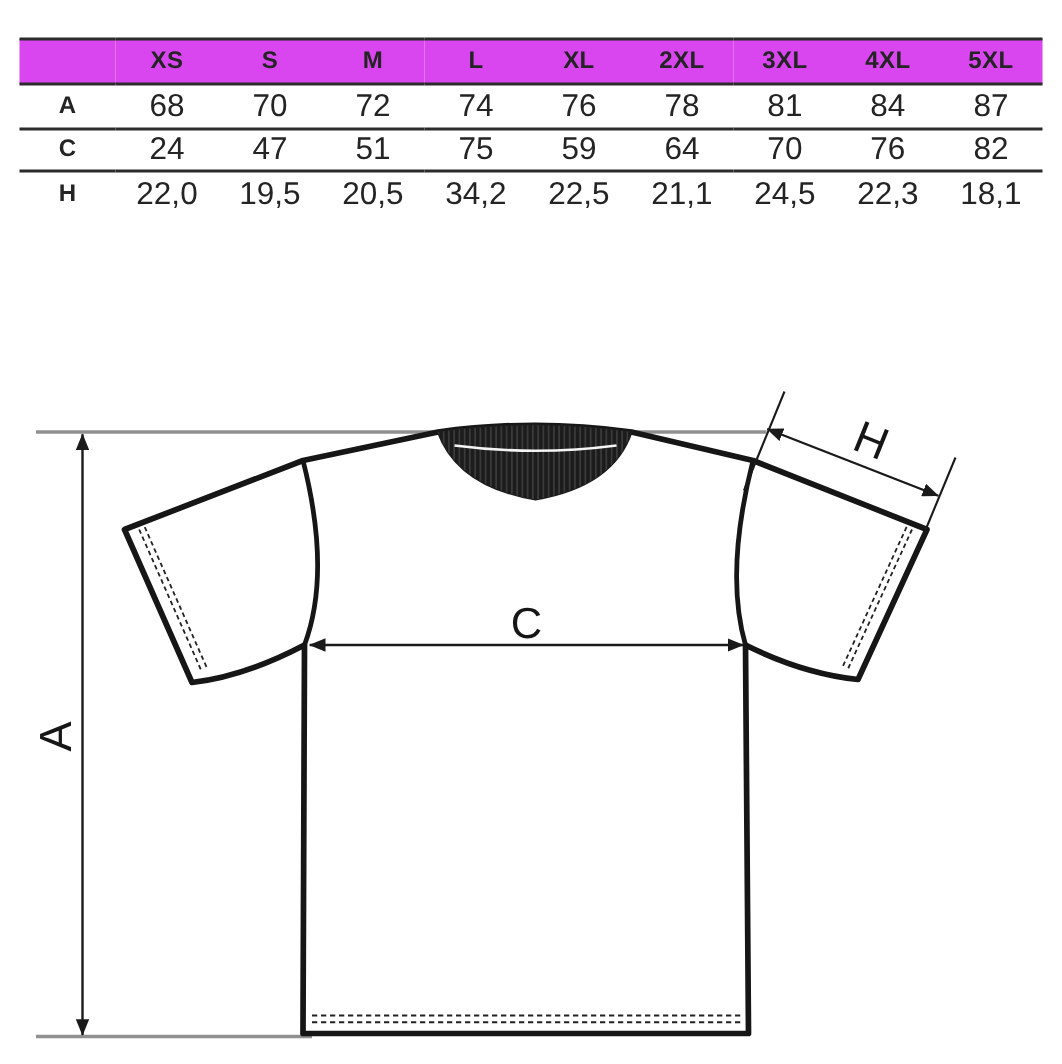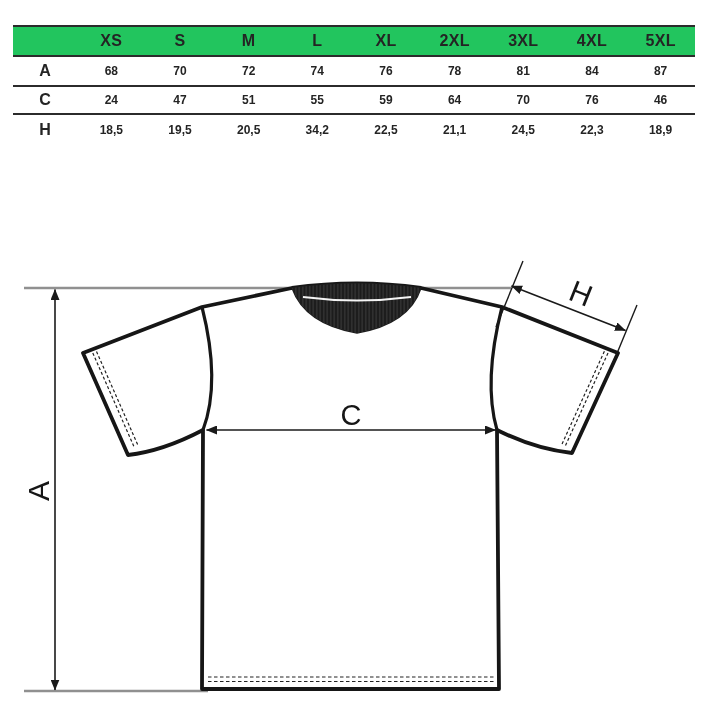--- a/index.html
+++ b/index.html
@@ -12,26 +12,26 @@
     position:absolute;left:13px;top:25px;width:682px;
     border-collapse:collapse;table-layout:fixed;
     border-top:2px solid #2b2b2b;
     color:#242424;
   }
   .size-table th,.size-table td{
     padding:0;text-align:center;vertical-align:middle;
     border-bottom:2px solid #2b2b2b;
   }
   .size-table col.lbl{width:64px;}
-  .size-table thead tr{height:30px;background:#22c55e;padding-left:44px;}
+  .size-table thead tr{height:30px;background:#d946ef;padding-left:44px;}
   .size-table thead th{font-size:16px;font-weight:bold;letter-spacing:.3px;}
   .size-table tbody tr{height:30px;}
   .size-table tbody tr.row-c{height:28px;}
   .size-table tbody th{font-size:16px;font-weight:bold;}
-  .size-table tbody td{font-size:12px;font-weight:bold;}
+  .size-table tbody td{font-size:21px;font-weight:normal;}
   .size-table tbody tr:last-child th,
   .size-table tbody tr:last-child td{border-bottom:none;}
   
   .diagram-svg{position:absolute;left:0;top:0;width:708px;height:709px;}
   .dim-label{font-family:"Liberation Sans", sans-serif;font-weight:500;fill:#161616;}
 </style>
 </head>
 <body>
 
 <table class="size-table">
@@ -72,38 +72,38 @@
       <td>78</td>
       <td>81</td>
       <td>84</td>
       <td>87</td>
     </tr>
     <tr class="row-c">
       <th>C</th>
       <td>24</td>
       <td>47</td>
       <td>51</td>
-      <td>55</td>
+      <td>75</td>
       <td>59</td>
       <td>64</td>
       <td>70</td>
       <td>76</td>
-      <td>46</td>
+      <td>82</td>
     </tr>
     <tr class="row-h">
       <th>H</th>
-      <td>18,5</td>
+      <td>22,0</td>
       <td>19,5</td>
       <td>20,5</td>
       <td>34,2</td>
       <td>22,5</td>
       <td>21,1</td>
       <td>24,5</td>
       <td>22,3</td>
-      <td>18,9</td>
+      <td>18,1</td>
     </tr>
   </tbody>
 </table>
 
 <svg class="diagram-svg" viewBox="0 0 708 709" xmlns="http://www.w3.org/2000/svg">
   <defs>
     <marker id="arr" markerWidth="11" markerHeight="9" refX="10.5" refY="4.5" orient="auto-start-reverse" markerUnits="userSpaceOnUse">
       <path d="M0,0 L11,4.5 L0,9 Z" fill="#1a1a1a"></path>
     </marker>
     <pattern id="ribs" width="3.5" height="8" patternUnits="userSpaceOnUse">

